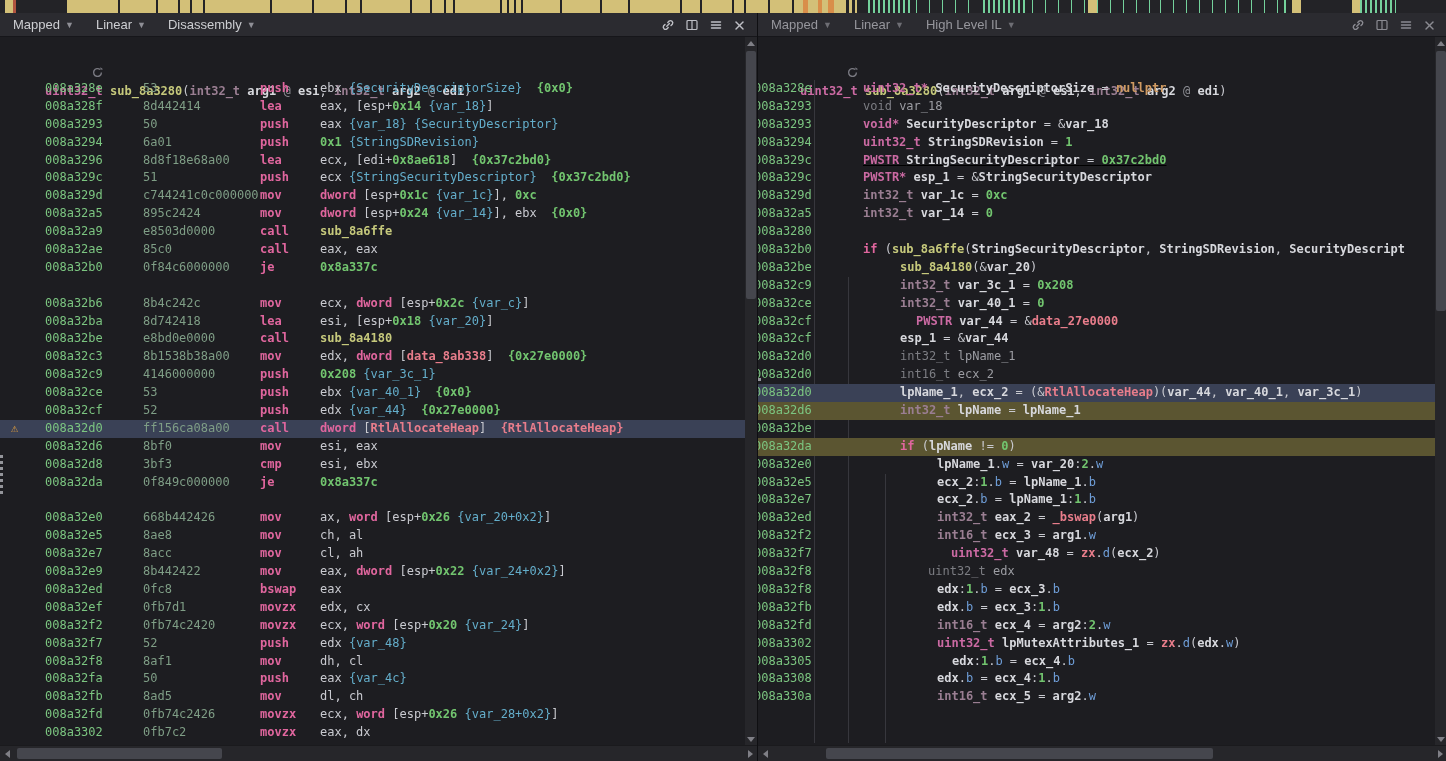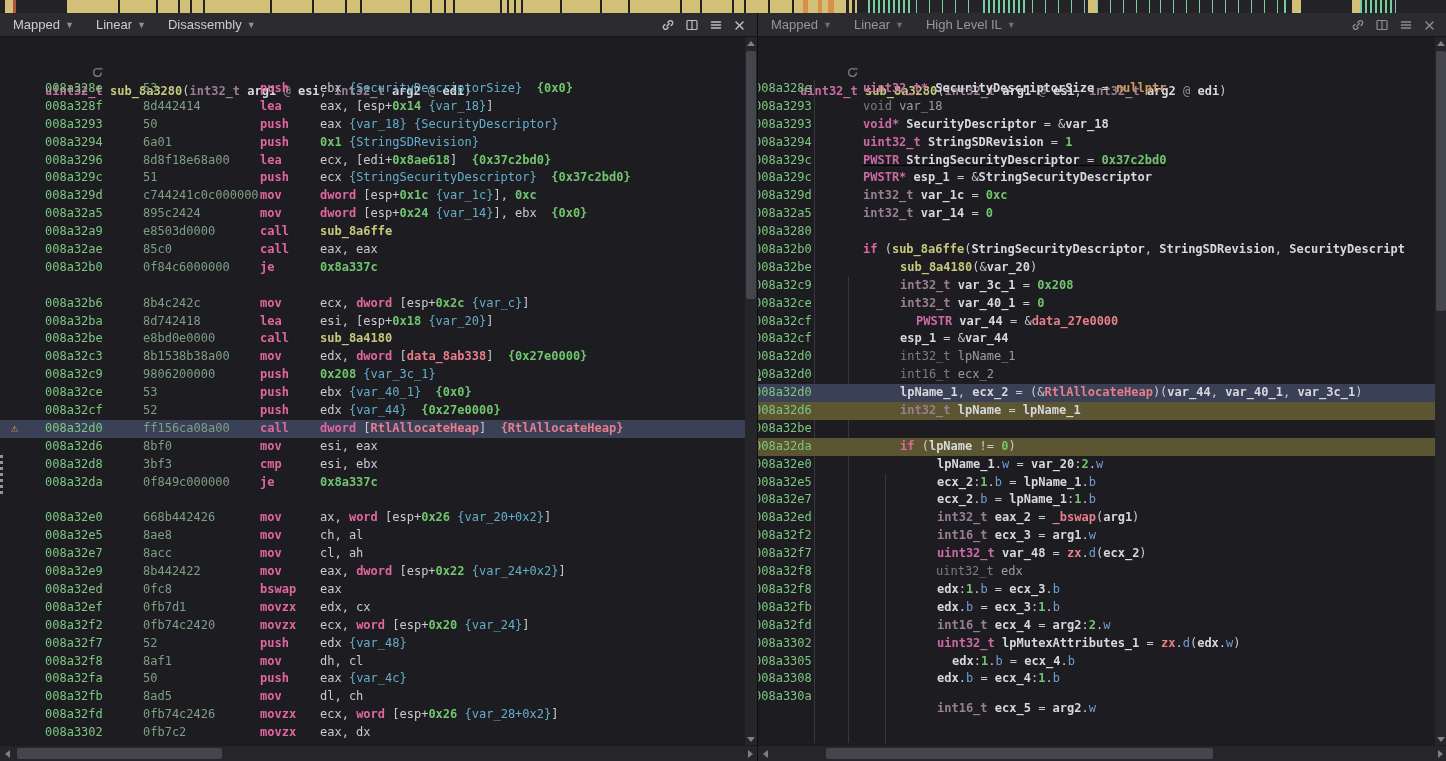--- a/index.html
+++ b/index.html
@@ -199,21 +199,21 @@
           <div class="row"><span class="l-addr c-addr">008a329d</span><span class="l-bytes c-bytes">c744241c0c000000</span><span class="l-mn">mov</span><span class="l-ops"><span class="tk-m">dword</span><span class="tk-t"> [esp+</span><span class="tk-n">0x1c</span><span class="tk-t"> </span><span class="tk-a">{var_1c}</span><span class="tk-t">], </span><span class="tk-n">0xc</span></span></div>
           <div class="row"><span class="l-addr c-addr">008a32a5</span><span class="l-bytes c-bytes">895c2424</span><span class="l-mn">mov</span><span class="l-ops"><span class="tk-m">dword</span><span class="tk-t"> [esp+</span><span class="tk-n">0x24</span><span class="tk-t"> </span><span class="tk-a">{var_14}</span><span class="tk-t">], ebx  </span><span class="tk-n">{0x0}</span></span></div>
           <div class="row"><span class="l-addr c-addr">008a32a9</span><span class="l-bytes c-bytes">e8503d0000</span><span class="l-mn">call</span><span class="l-ops"><span class="tk-f">sub_8a6ffe</span></span></div>
           <div class="row"><span class="l-addr c-addr">008a32ae</span><span class="l-bytes c-bytes">85c0</span><span class="l-mn">call</span><span class="l-ops"><span class="tk-t">eax, eax</span></span></div>
           <div class="row"><span class="l-addr c-addr">008a32b0</span><span class="l-bytes c-bytes">0f84c6000000</span><span class="l-mn">je</span><span class="l-ops"><span class="tk-n">0x8a337c</span></span></div>
           <div class="row"></div>
           <div class="row"><span class="l-addr c-addr">008a32b6</span><span class="l-bytes c-bytes">8b4c242c</span><span class="l-mn">mov</span><span class="l-ops"><span class="tk-t">ecx, </span><span class="tk-m">dword</span><span class="tk-t"> [esp+</span><span class="tk-n">0x2c</span><span class="tk-t"> </span><span class="tk-a">{var_c}</span><span class="tk-t">]</span></span></div>
           <div class="row"><span class="l-addr c-addr">008a32ba</span><span class="l-bytes c-bytes">8d742418</span><span class="l-mn">lea</span><span class="l-ops"><span class="tk-t">esi, [esp+</span><span class="tk-n">0x18</span><span class="tk-t"> </span><span class="tk-a">{var_20}</span><span class="tk-t">]</span></span></div>
           <div class="row"><span class="l-addr c-addr">008a32be</span><span class="l-bytes c-bytes">e8bd0e0000</span><span class="l-mn">call</span><span class="l-ops"><span class="tk-f">sub_8a4180</span></span></div>
           <div class="row"><span class="l-addr c-addr">008a32c3</span><span class="l-bytes c-bytes">8b1538b38a00</span><span class="l-mn">mov</span><span class="l-ops"><span class="tk-t">edx, </span><span class="tk-m">dword</span><span class="tk-t"> [</span><span class="tk-d">data_8ab338</span><span class="tk-t">]  </span><span class="tk-n">{0x27e0000}</span></span></div>
-          <div class="row"><span class="l-addr c-addr">008a32c9</span><span class="l-bytes c-bytes">9806200000</span><span class="l-mn">push</span><span class="l-ops"><span class="tk-n">0x208</span><span class="tk-t"> </span><span class="tk-a">{var_3c_1}</span></span></div>
+          <div class="row"><span class="l-addr c-addr">008a32c9</span><span class="l-bytes c-bytes">4146000000</span><span class="l-mn">push</span><span class="l-ops"><span class="tk-n">0x208</span><span class="tk-t"> </span><span class="tk-a">{var_3c_1}</span></span></div>
           <div class="row"><span class="l-addr c-addr">008a32ce</span><span class="l-bytes c-bytes">53</span><span class="l-mn">push</span><span class="l-ops"><span class="tk-t">ebx </span><span class="tk-a">{var_40_1}</span><span class="tk-t">  </span><span class="tk-n">{0x0}</span></span></div>
           <div class="row"><span class="l-addr c-addr">008a32cf</span><span class="l-bytes c-bytes">52</span><span class="l-mn">push</span><span class="l-ops"><span class="tk-t">edx </span><span class="tk-a">{var_44}</span><span class="tk-t">  </span><span class="tk-n">{0x27e0000}</span></span></div>
           <div class="row hl-sel"><span class="l-warn">⚠</span><span class="l-addr c-addr">008a32d0</span><span class="l-bytes c-bytes">ff156ca08a00</span><span class="l-mn">call</span><span class="l-ops"><span class="tk-m">dword</span><span class="tk-t"> [</span><span class="tk-d">RtlAllocateHeap</span><span class="tk-t">]  </span><span class="tk-d">{RtlAllocateHeap}</span></span></div>
           <div class="row"><span class="l-addr c-addr">008a32d6</span><span class="l-bytes c-bytes">8bf0</span><span class="l-mn">mov</span><span class="l-ops"><span class="tk-t">esi, eax</span></span></div>
           <div class="row"><span class="l-addr c-addr">008a32d8</span><span class="l-bytes c-bytes">3bf3</span><span class="l-mn">cmp</span><span class="l-ops"><span class="tk-t">esi, ebx</span></span></div>
           <div class="row"><span class="l-addr c-addr">008a32da</span><span class="l-bytes c-bytes">0f849c000000</span><span class="l-mn">je</span><span class="l-ops"><span class="tk-n">0x8a337c</span></span></div>
           <div class="row"></div>
           <div class="row"><span class="l-addr c-addr">008a32e0</span><span class="l-bytes c-bytes">668b442426</span><span class="l-mn">mov</span><span class="l-ops"><span class="tk-t">ax, </span><span class="tk-m">word</span><span class="tk-t"> [esp+</span><span class="tk-n">0x26</span><span class="tk-t"> </span><span class="tk-a">{var_20+0x2}</span><span class="tk-t">]</span></span></div>
           <div class="row"><span class="l-addr c-addr">008a32e5</span><span class="l-bytes c-bytes">8ae8</span><span class="l-mn">mov</span><span class="l-ops"><span class="tk-t">ch, al</span></span></div>
           <div class="row"><span class="l-addr c-addr">008a32e7</span><span class="l-bytes c-bytes">8acc</span><span class="l-mn">mov</span><span class="l-ops"><span class="tk-t">cl, ah</span></span></div>
@@ -329,29 +329,29 @@
           <div class="row"><span class="r-addr c-addr">008a32d0</span><span class="r-code" style="left: 142px;"><span class="tk-u">int16_t </span><span class="tk-vd">ecx_2</span></span></div>
           <div class="row hl-sel"><span class="r-addr c-addr">008a32d0</span><span class="r-code" style="left: 142px;"><span class="tk-v">lpName_1</span><span class="tk-t">, </span><span class="tk-v">ecx_2</span><span class="tk-t"> = (&amp;</span><span class="tk-d">RtlAllocateHeap</span><span class="tk-t">)(</span><span class="tk-v">var_44</span><span class="tk-t">, </span><span class="tk-v">var_40_1</span><span class="tk-t">, </span><span class="tk-v">var_3c_1</span><span class="tk-t">)</span></span></div>
           <div class="row hl-olive"><span class="r-addr c-addr">008a32d6</span><span class="r-code" style="left: 142px;"><span class="tk-w">int32_t </span><span class="tk-v">lpName</span><span class="tk-t"> = </span><span class="tk-v">lpName_1</span></span></div>
           <div class="row"><span class="r-addr c-addr">008a32be</span></div>
           <div class="row hl-olive"><span class="r-addr c-addr">008a32da</span><span class="r-code" style="left: 142px;"><span class="tk-m">if</span><span class="tk-t"> (</span><span class="tk-v">lpName</span><span class="tk-t"> != </span><span class="tk-n">0</span><span class="tk-t">)</span></span></div>
           <div class="row"><span class="r-addr c-addr">008a32e0</span><span class="r-code" style="left: 179px;"><span class="tk-v">lpName_1</span><span class="tk-t">.</span><span class="tk-b">w</span><span class="tk-t"> = </span><span class="tk-v">var_20</span><span class="tk-t">:</span><span class="tk-n">2</span><span class="tk-t">.</span><span class="tk-b">w</span></span></div>
           <div class="row"><span class="r-addr c-addr">008a32e5</span><span class="r-code" style="left: 179px;"><span class="tk-v">ecx_2</span><span class="tk-t">:</span><span class="tk-n">1</span><span class="tk-t">.</span><span class="tk-b">b</span><span class="tk-t"> = </span><span class="tk-v">lpName_1</span><span class="tk-t">.</span><span class="tk-b">b</span></span></div>
           <div class="row"><span class="r-addr c-addr">008a32e7</span><span class="r-code" style="left: 179px;"><span class="tk-v">ecx_2</span><span class="tk-t">.</span><span class="tk-b">b</span><span class="tk-t"> = </span><span class="tk-v">lpName_1</span><span class="tk-t">:</span><span class="tk-n">1</span><span class="tk-t">.</span><span class="tk-b">b</span></span></div>
           <div class="row"><span class="r-addr c-addr">008a32ed</span><span class="r-code" style="left: 179px;"><span class="tk-w">int32_t </span><span class="tk-v">eax_2</span><span class="tk-t"> = </span><span class="tk-d">_bswap</span><span class="tk-t">(</span><span class="tk-v">arg1</span><span class="tk-t">)</span></span></div>
           <div class="row"><span class="r-addr c-addr">008a32f2</span><span class="r-code" style="left: 179px;"><span class="tk-w">int16_t </span><span class="tk-v">ecx_3</span><span class="tk-t"> = </span><span class="tk-v">arg1</span><span class="tk-t">.</span><span class="tk-b">w</span></span></div>
-          <div class="row"><span class="r-addr c-addr">008a32f7</span><span class="r-code" style="left: 179px;"><span class="tk-y">uint32_t </span><span class="tk-v">var_48</span><span class="tk-t"> = </span><span class="tk-d">zx</span><span class="tk-t">.</span><span class="tk-b">d</span><span class="tk-t">(</span><span class="tk-v">ecx_2</span><span class="tk-t">)</span></span></div>
-          <div class="row"><span class="r-addr c-addr">008a32f8</span><span class="r-code" style="left: 178px; text-align: right;"><span class="tk-u">uint32_t </span><span class="tk-vd">edx</span></span></div>
+          <div class="row"><span class="r-addr c-addr">008a32f7</span><span class="r-code" style="left: 193px;"><span class="tk-y">uint32_t </span><span class="tk-v">var_48</span><span class="tk-t"> = </span><span class="tk-d">zx</span><span class="tk-t">.</span><span class="tk-b">d</span><span class="tk-t">(</span><span class="tk-v">ecx_2</span><span class="tk-t">)</span></span></div>
+          <div class="row"><span class="r-addr c-addr">008a32f8</span><span class="r-code" style="left: 170px; text-align: right;"><span class="tk-u">uint32_t </span><span class="tk-vd">edx</span></span></div>
           <div class="row"><span class="r-addr c-addr">008a32f8</span><span class="r-code" style="left: 179px;"><span class="tk-v">edx</span><span class="tk-t">:</span><span class="tk-n">1</span><span class="tk-t">.</span><span class="tk-b">b</span><span class="tk-t"> = </span><span class="tk-v">ecx_3</span><span class="tk-t">.</span><span class="tk-b">b</span></span></div>
           <div class="row"><span class="r-addr c-addr">008a32fb</span><span class="r-code" style="left: 179px;"><span class="tk-v">edx</span><span class="tk-t">.</span><span class="tk-b">b</span><span class="tk-t"> = </span><span class="tk-v">ecx_3</span><span class="tk-t">:</span><span class="tk-n">1</span><span class="tk-t">.</span><span class="tk-b">b</span></span></div>
           <div class="row"><span class="r-addr c-addr">008a32fd</span><span class="r-code" style="left: 179px;"><span class="tk-w">int16_t </span><span class="tk-v">ecx_4</span><span class="tk-t"> = </span><span class="tk-v">arg2</span><span class="tk-t">:</span><span class="tk-n">2</span><span class="tk-t">.</span><span class="tk-b">w</span></span></div>
           <div class="row"><span class="r-addr c-addr">008a3302</span><span class="r-code" style="left: 179px;"><span class="tk-y">uint32_t </span><span class="tk-v">lpMutexAttributes_1</span><span class="tk-t"> = </span><span class="tk-d">zx</span><span class="tk-t">.</span><span class="tk-b">d</span><span class="tk-t">(</span><span class="tk-v">edx</span><span class="tk-t">.</span><span class="tk-b">w</span><span class="tk-t">)</span></span></div>
           <div class="row"><span class="r-addr c-addr">008a3305</span><span class="r-code" style="left: 194px;"><span class="tk-v">edx</span><span class="tk-t">:</span><span class="tk-n">1</span><span class="tk-t">.</span><span class="tk-b">b</span><span class="tk-t"> = </span><span class="tk-v">ecx_4</span><span class="tk-t">.</span><span class="tk-b">b</span></span></div>
           <div class="row"><span class="r-addr c-addr">008a3308</span><span class="r-code" style="left: 179px;"><span class="tk-v">edx</span><span class="tk-t">.</span><span class="tk-b">b</span><span class="tk-t"> = </span><span class="tk-v">ecx_4</span><span class="tk-t">:</span><span class="tk-n">1</span><span class="tk-t">.</span><span class="tk-b">b</span></span></div>
-          <div class="row"><span class="r-addr c-addr">008a330a</span><span class="r-code" style="left: 179px; margin-top: 12px;"><span class="tk-w">int16_t </span><span class="tk-v">ecx_5</span><span class="tk-t"> = </span><span class="tk-v">arg2</span><span class="tk-t">.</span><span class="tk-b">w</span></span></div>
+          <div class="row"><span class="r-addr c-addr">008a330a</span><span class="r-code" style="left: 179px;"><span class="tk-w">int16_t </span><span class="tk-v">ecx_5</span><span class="tk-t"> = </span><span class="tk-v">arg2</span><span class="tk-t">.</span><span class="tk-b">w</span></span></div>
         </div>
       <div class="pos-marker" style="left:0;top:341px;height:42px;"></div>
     </div>
 
     <div class="vscroll">
       <div class="v-arrow up">
           <div class="tri-up"></div>
         </div>
       <div class="v-thumb" style="top:14px;height:260px;"></div>
       <div class="v-arrow down">

